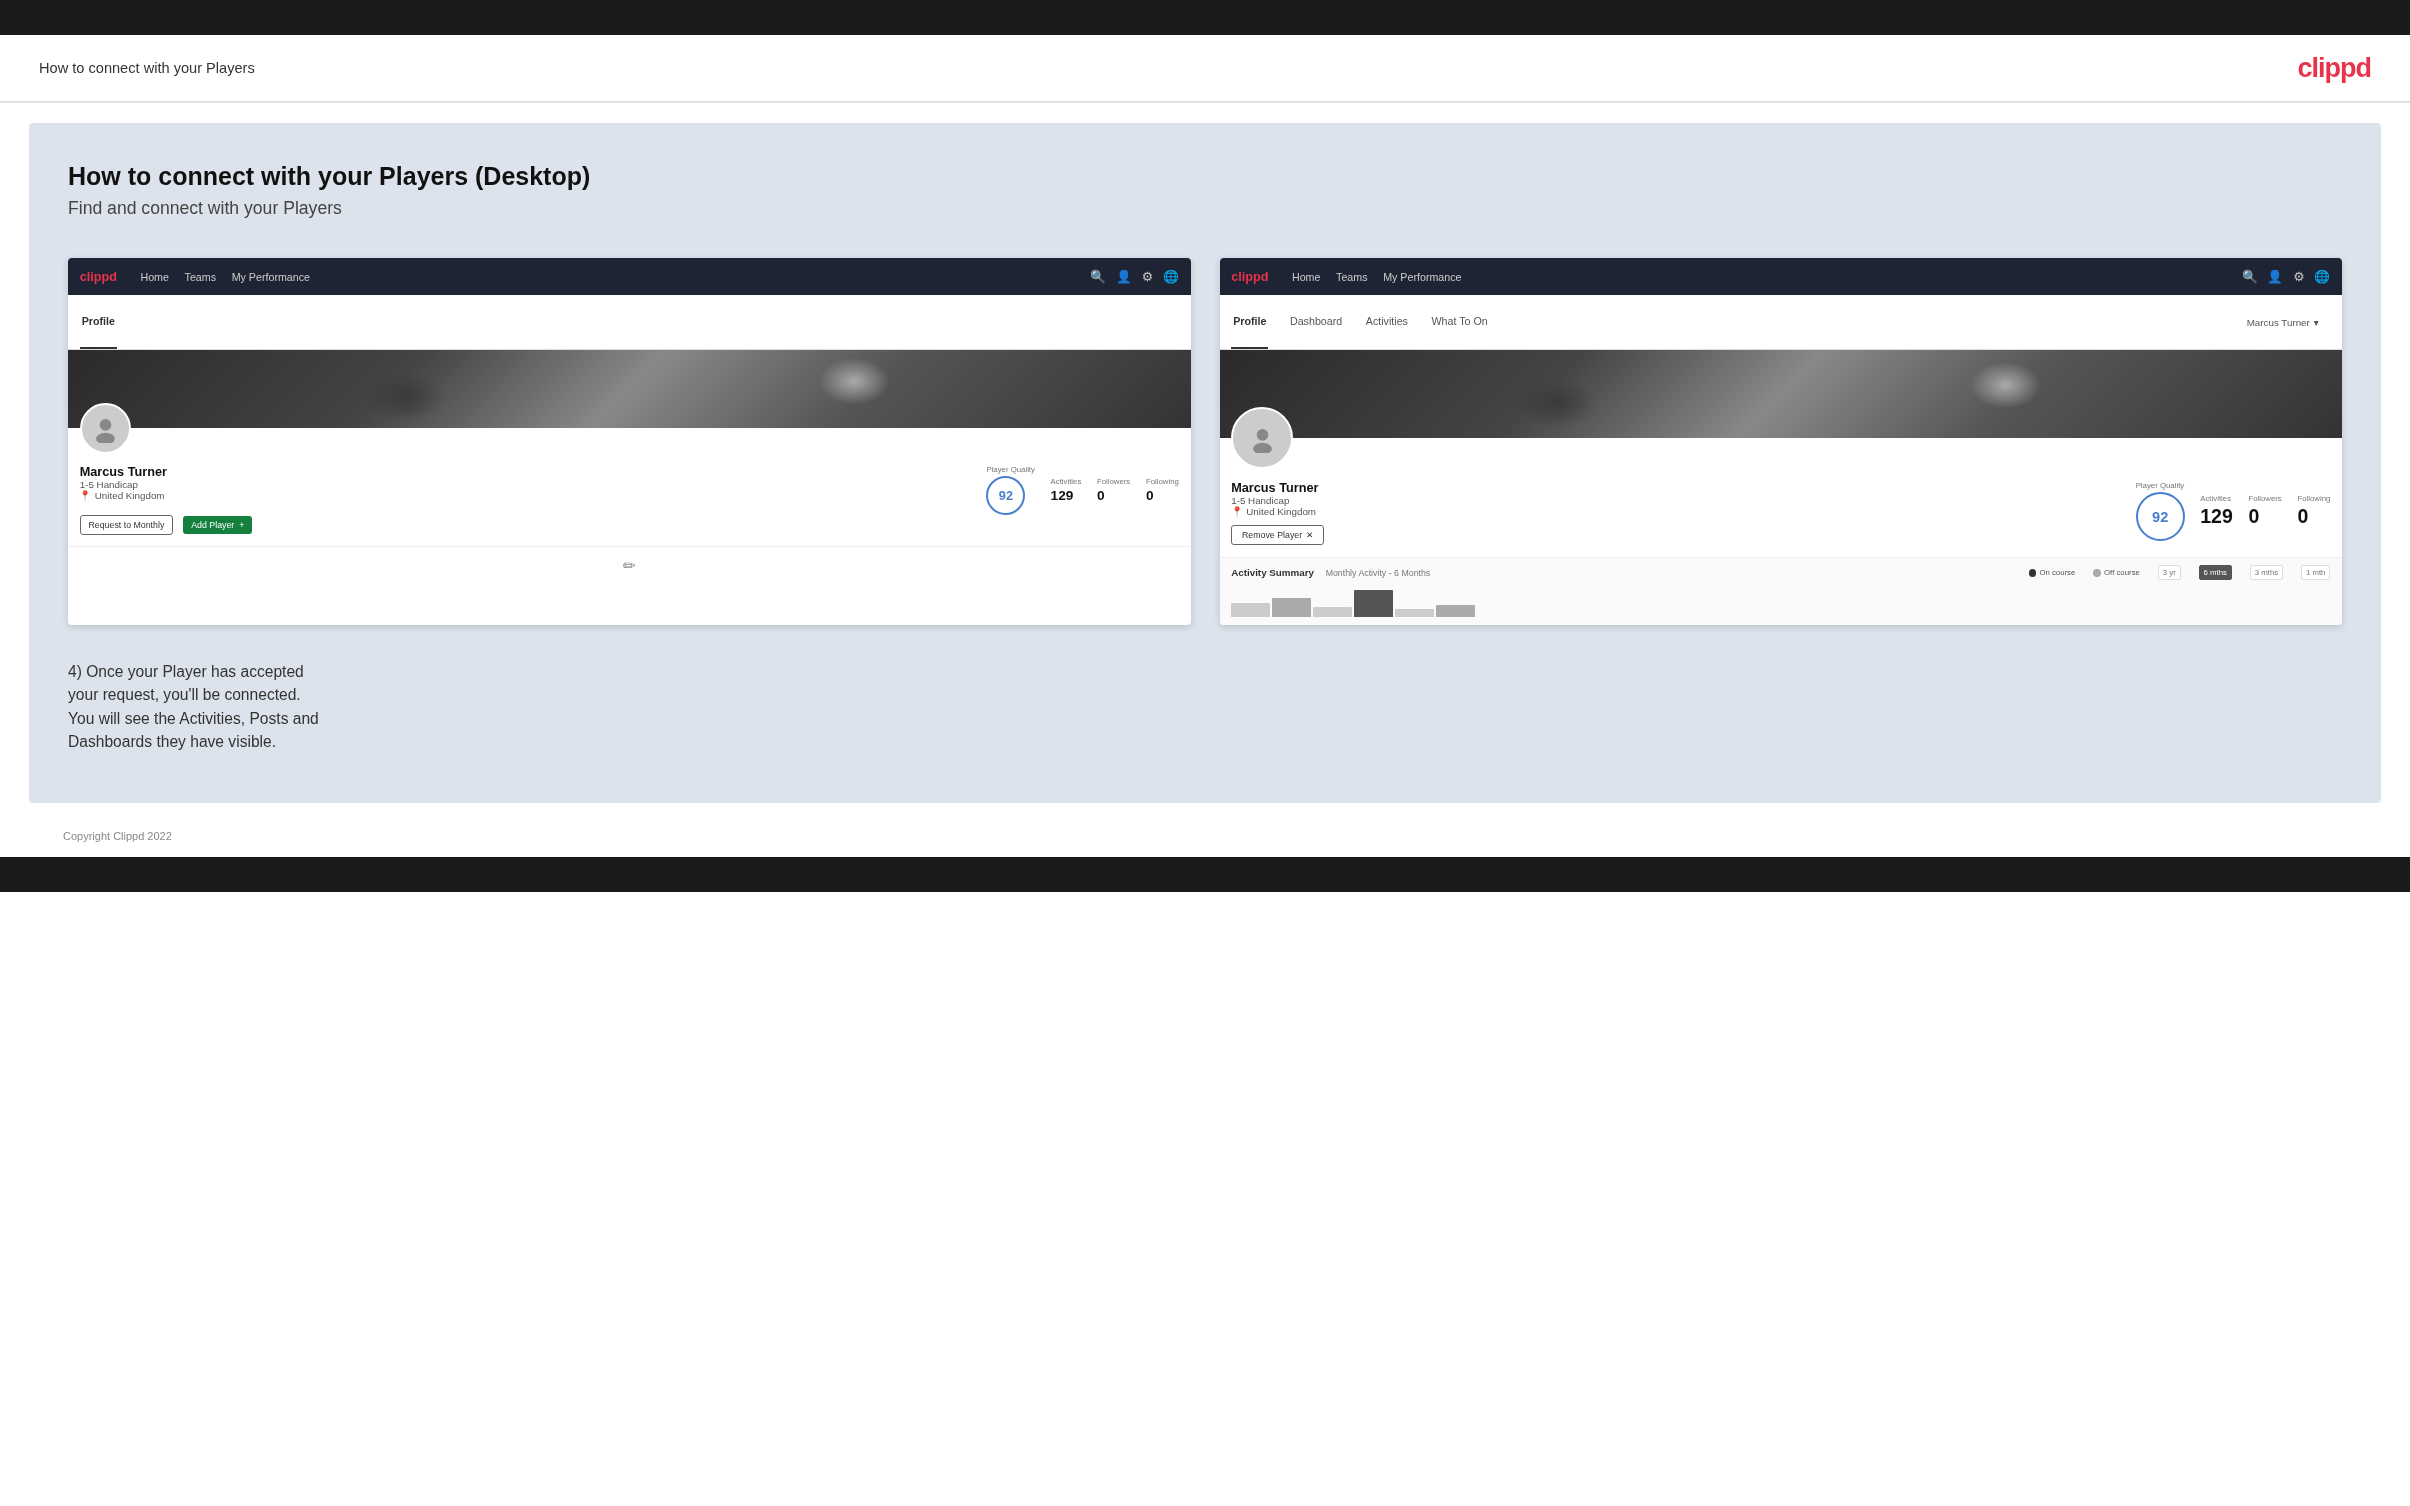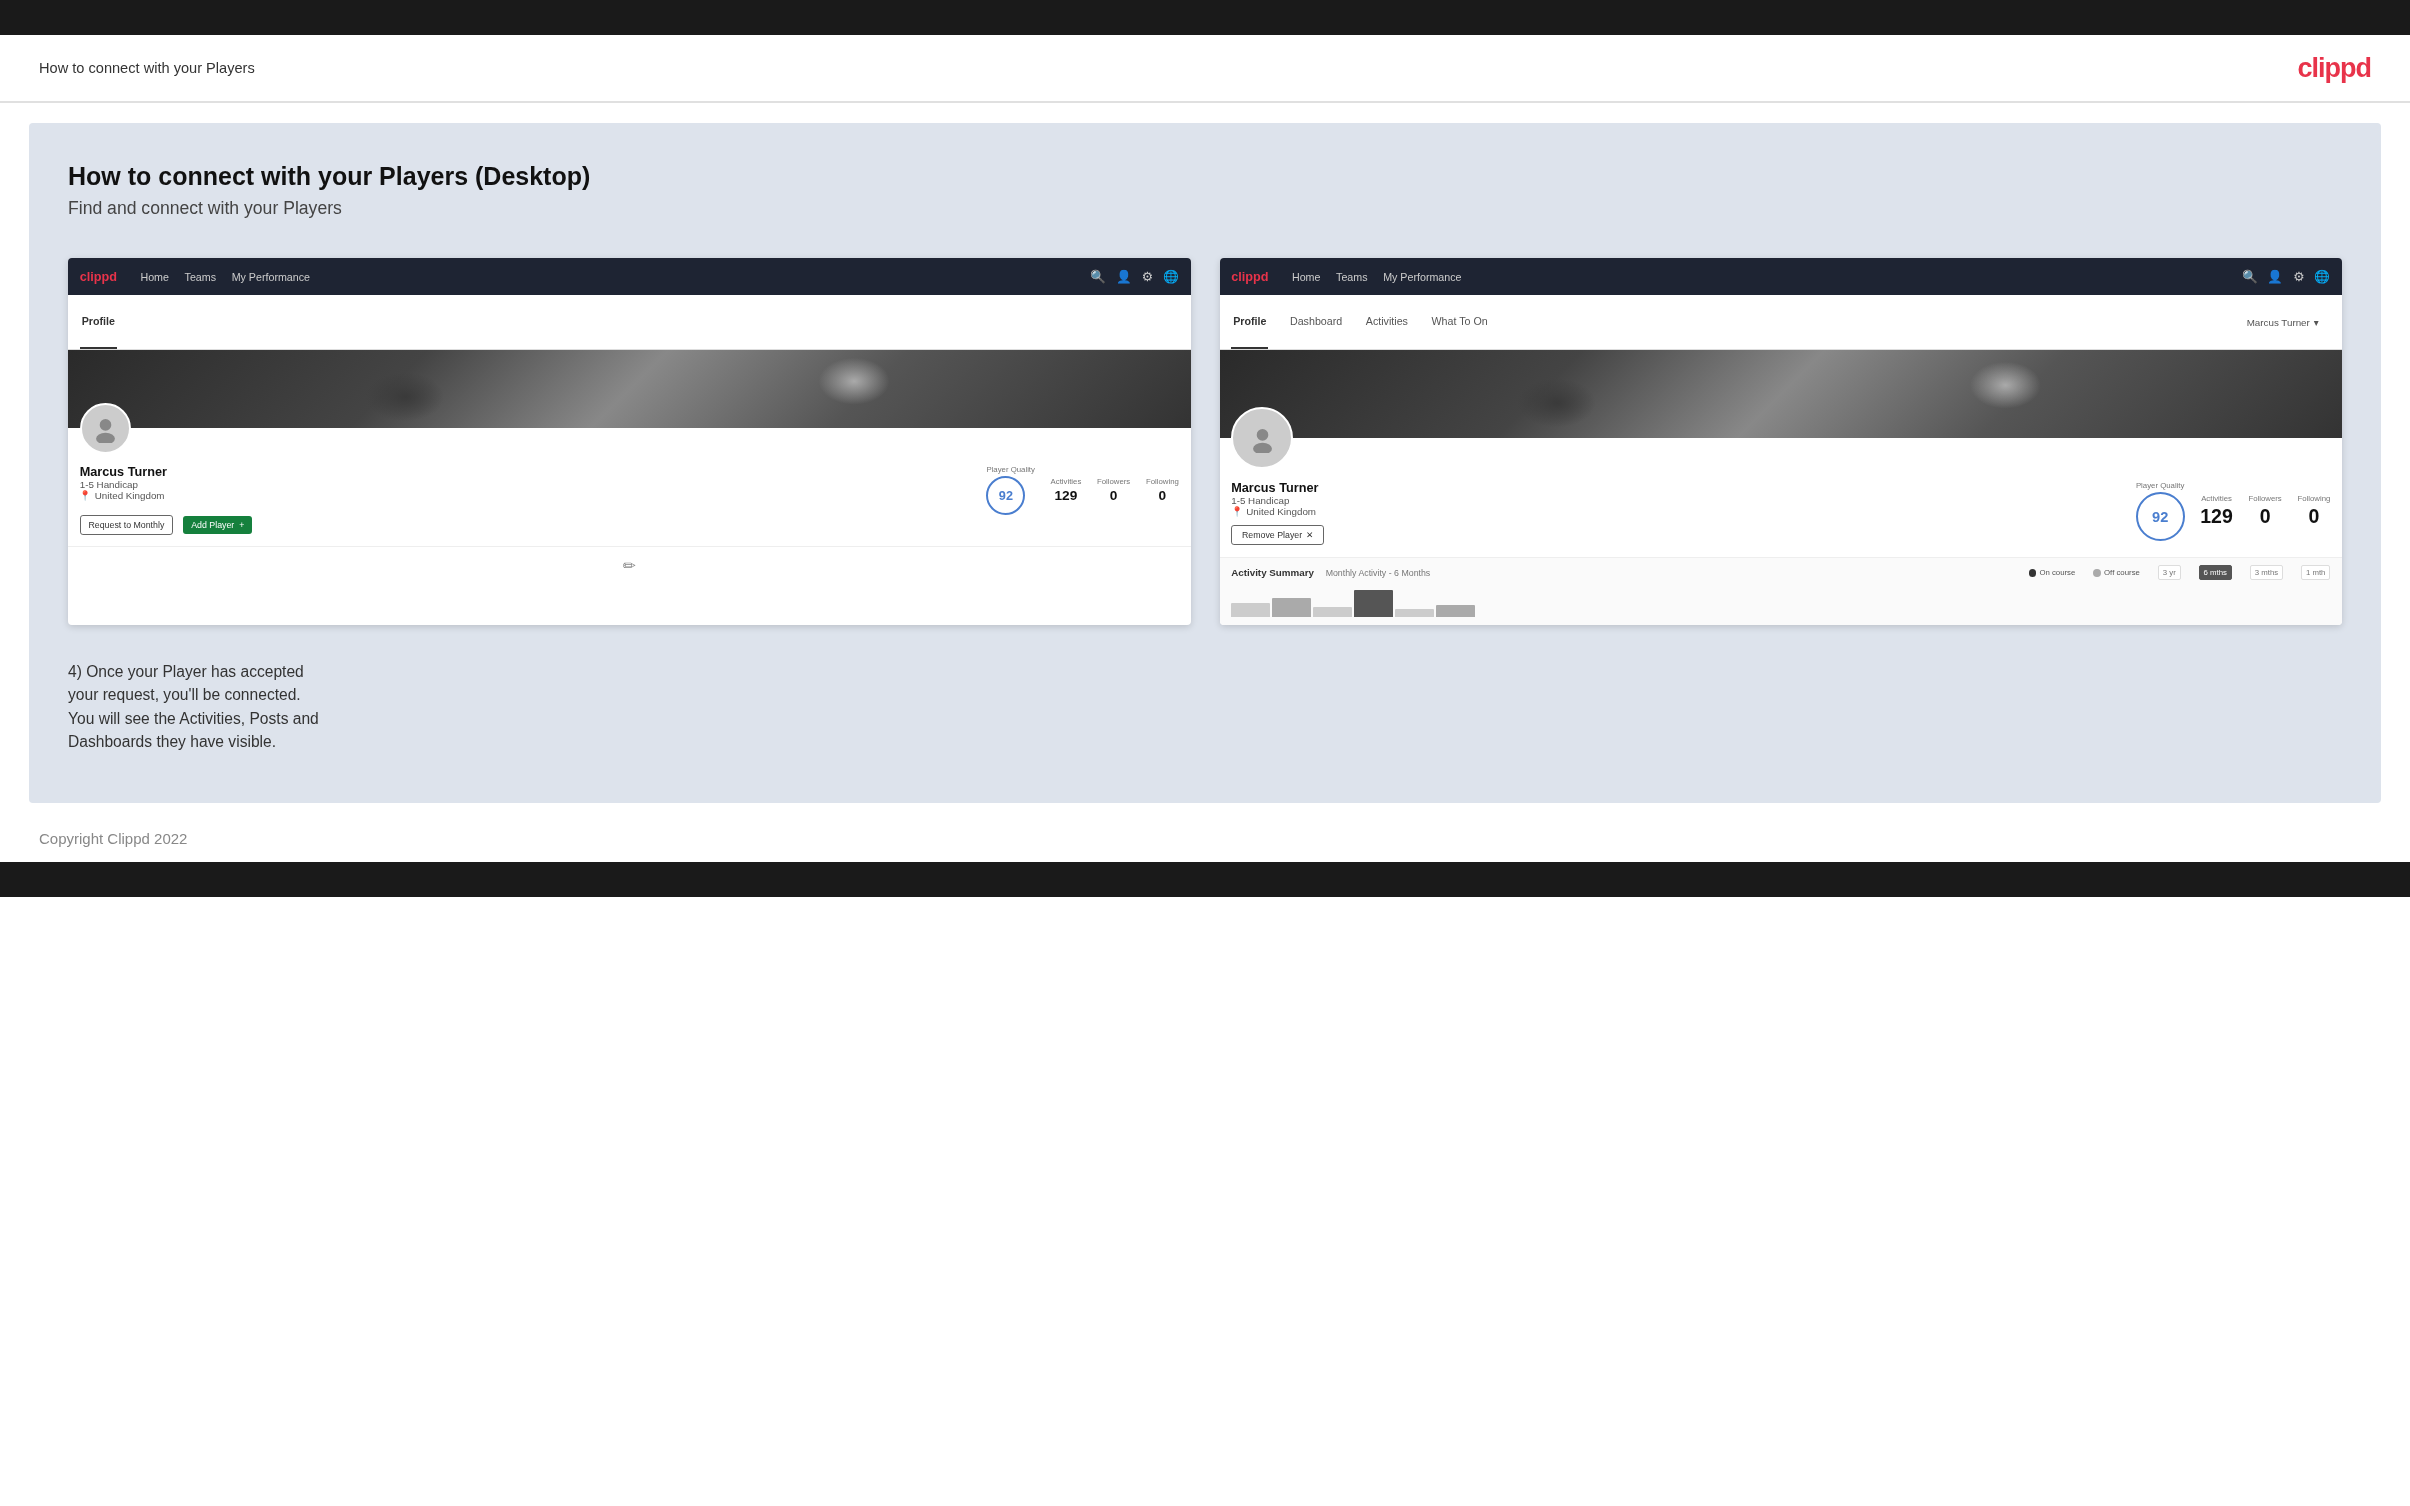--- a/index.html
+++ b/index.html
@@ -194,21 +194,20 @@
       align-items: center;
       gap: 2.9px;
     }
 
     .stats-row {
       display: flex;
       gap: 15.6px;
       align-items: center;
     }
     .stat-item {
-      text-align: center;
     }
     .stat-label {
       font-size: 7.8px;
       color: #777;
       margin-bottom: 2px;
     }
     .stat-value {
       font-size: 13.7px;
       font-weight: 600;
       color: #111;
@@ -363,22 +362,23 @@
     }
     .caption-text {
       font-size: 15.6px;
       color: #333;
       line-height: 1.5;
     }
 
     
     .footer {
       padding: 7.8px 39px 15.6px;
-      font-size: 15px;
+      font-size: 11px;
       color: #888;
+      margin-left: 24px;
     }
 
     
     .bottom-bar {
       background: #1a1a1a;
       height: 35px;
       width: 100%;
     }
 
     

